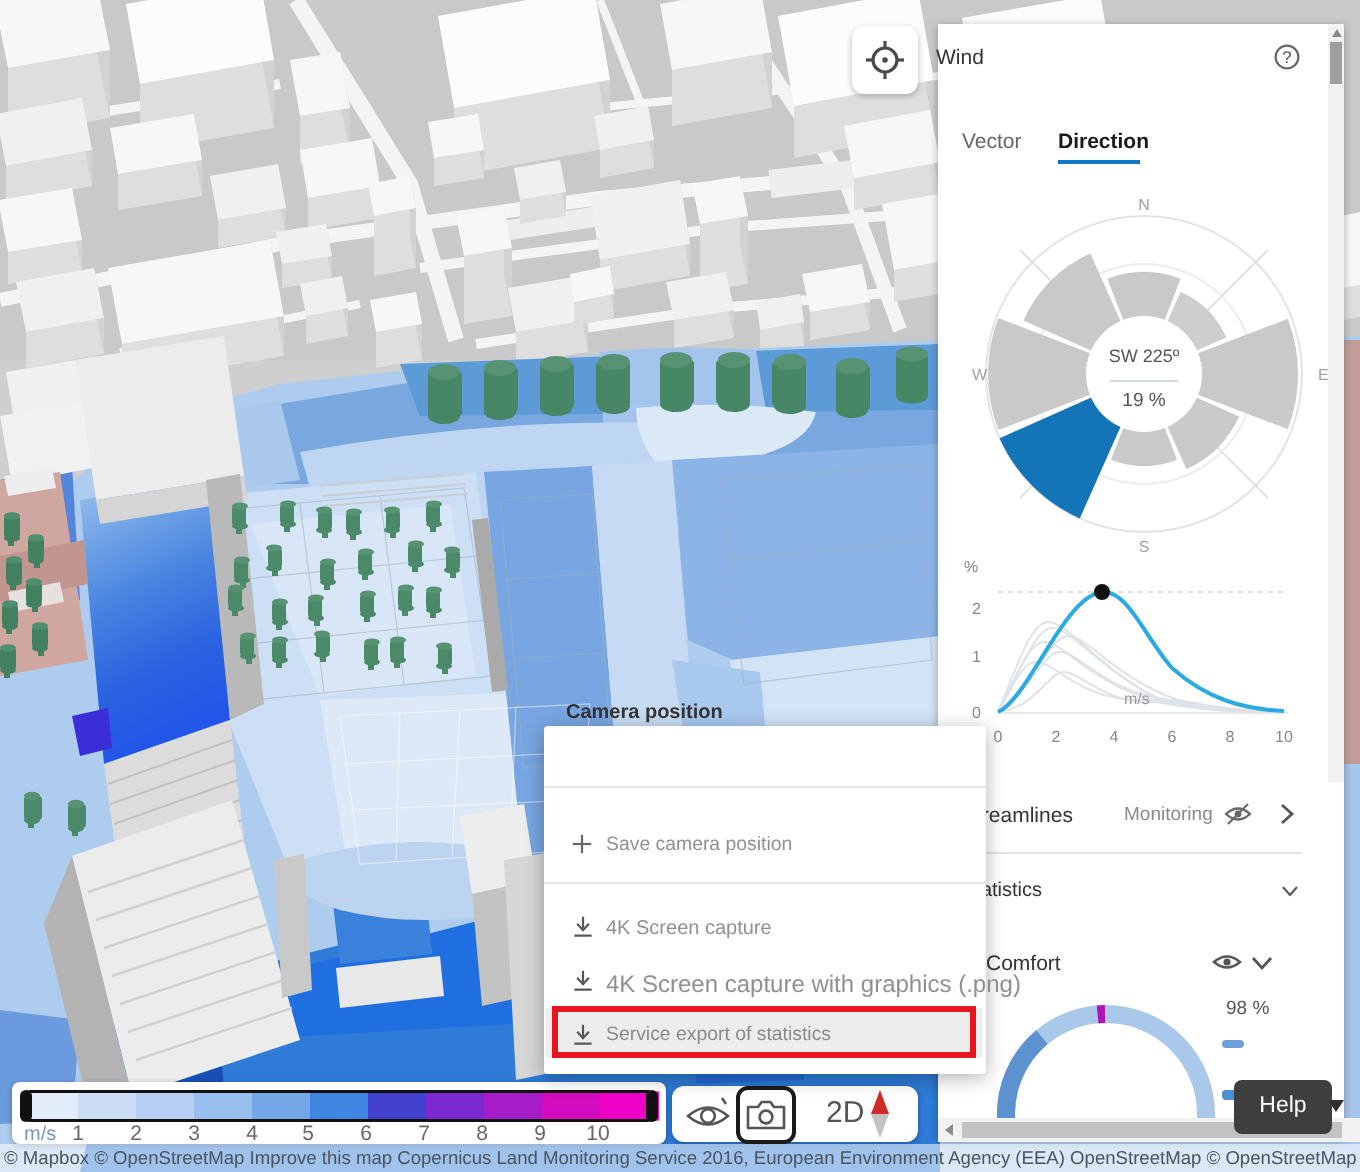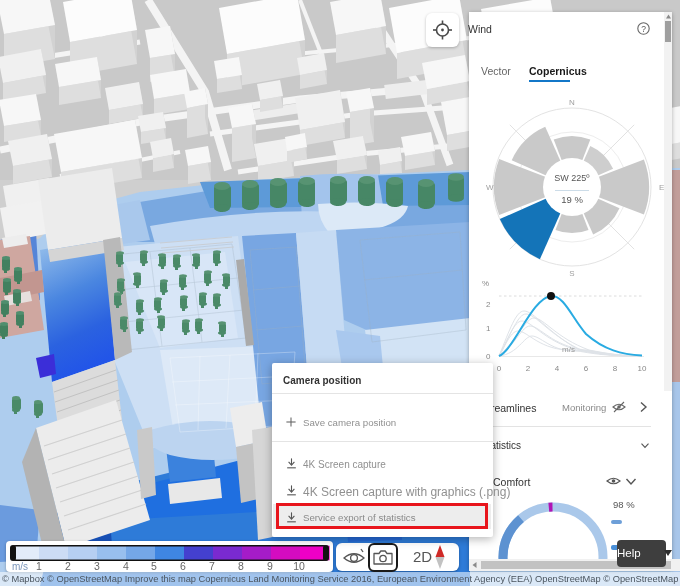--- a/index.html
+++ b/index.html
@@ -517,21 +517,21 @@
   </svg>
 </div>
 
 <div class="abs" style="left:469px;top:12px;width:203px;height:558px;background:#fff;box-shadow:0 1px 4px rgba(0,0,0,.3);z-index:10"></div>
 <div class="abs" style="left:468px;top:23.5px;font-size:10.5px;font-weight:400;color:#333;z-index:11;line-height:10px">Wind</div>
 <svg class="abs" style="left:637px;top:22px;z-index:11" width="13" height="13" viewBox="0 0 13 13">
   <circle cx="6.5" cy="6.5" r="5.7" fill="none" stroke="#666" stroke-width="1.1"></circle>
   <text x="6.5" y="9.6" text-anchor="middle" font-size="8.5" fill="#555" font-family="Liberation Sans">?</text>
 </svg>
 <div class="abs" style="left:481px;top:66px;font-size:10.5px;color:#666;z-index:11;line-height:10px">Vector</div>
-<div class="abs" style="left:529px;top:65.5px;font-size:10.5px;font-weight:700;color:#1a1a1a;z-index:11;line-height:11px">Copernicus</div>
+<div class="abs" style="left:529px;top:65.5px;font-size:10.5px;font-weight:700;color:#1a1a1a;z-index:11;line-height:11px">Direction</div>
 <div class="abs" style="left:529px;top:79.5px;width:41px;height:2.5px;background:#1377c8;z-index:11"></div>
 
 <svg class="abs" style="left:486px;top:96px;z-index:11" width="180" height="182" viewBox="0 0 180 182">
 
   <g transform="translate(86,91)">
     <circle r="79" fill="none" stroke="#e3e3e3" stroke-width="1"></circle>
     <circle r="55" fill="none" stroke="#ededed" stroke-width="1"></circle>
     <g id="spokes" stroke="#e2e2e2" stroke-width="1">
       <line x1="-62.2" y1="-62.2" x2="62.2" y2="62.2"></line>
       <line x1="62.2" y1="-62.2" x2="-62.2" y2="62.2"></line>
@@ -631,21 +631,21 @@
   </svg>
 <div class="abs" style="left:664.5px;top:21px;width:6.5px;height:21px;background:#9f9f9f;z-index:13"></div>
 
 <div class="abs" style="left:469px;top:559px;width:211px;height:11.5px;background:#f1f1f1;z-index:12"></div>
 <svg class="abs" style="left:471px;top:561px;z-index:13" width="7" height="8" viewBox="0 0 7 8">
     <path d="M5.5,1 L1.5,4 L5.5,7 Z" fill="#8a8a8a"></path>
   </svg>
 <div class="abs" style="left:481px;top:560.5px;width:190px;height:8.5px;background:#c2c2c2;z-index:13"></div>
 
 <div class="abs" style="left:272px;top:363px;width:221px;height:174px;background:#fff;border-radius:2px;box-shadow:0 2px 10px rgba(0,0,0,.3);z-index:20"></div>
-<div class="abs" style="left:283px;top:376px;font-size:10px;font-weight:700;color:#333;z-index:21;line-height:10px">Camera position</div>
+<div class="abs" style="left:283px;top:352px;font-size:10px;font-weight:700;color:#333;z-index:21;line-height:10px">Camera position</div>
 <div class="abs" style="left:272px;top:393px;width:221px;height:1px;background:#e4e4e4;z-index:21"></div>
 <svg class="abs" style="left:286px;top:417px;z-index:21" width="10" height="10" viewBox="0 0 13 13">
   <line x1="6.5" y1="0.5" x2="6.5" y2="12.5" stroke="#666" stroke-width="1.4"></line>
   <line x1="0.5" y1="6.5" x2="12.5" y2="6.5" stroke="#666" stroke-width="1.4"></line>
 </svg>
 <div class="abs" style="left:303px;top:418px;font-size:9.7px;color:#909090;z-index:21;line-height:10px">Save camera position</div>
 <div class="abs" style="left:272px;top:441px;width:221px;height:1px;background:#e4e4e4;z-index:21"></div>
 <svg class="abs" style="left:286px;top:458px;z-index:21" width="11" height="11" viewBox="0 0 13 14">
   <line x1="6.5" y1="0.5" x2="6.5" y2="8" stroke="#555" stroke-width="1.4"></line>
   <path d="M2.8,5 L6.5,9 L10.2,5" fill="none" stroke="#555" stroke-width="1.4"></path>
@@ -660,21 +660,21 @@
 <div class="abs" style="left:303px;top:487px;font-size:12px;color:#909090;z-index:21;line-height:10px">4K Screen capture with graphics (.png)</div>
 <div class="abs" style="left:273px;top:504px;width:218px;height:25px;background:#ededed;z-index:21"></div>
 <svg class="abs" style="left:286px;top:512px;z-index:22" width="11" height="11" viewBox="0 0 13 14">
   <line x1="6.5" y1="0.5" x2="6.5" y2="8" stroke="#555" stroke-width="1.4"></line>
   <path d="M2.8,5 L6.5,9 L10.2,5" fill="none" stroke="#555" stroke-width="1.4"></path>
   <line x1="1" y1="12.5" x2="12" y2="12.5" stroke="#555" stroke-width="1.4"></line>
 </svg>
 <div class="abs" style="left:303px;top:513px;font-size:9.7px;color:#8a8a8a;z-index:22;line-height:10px">Service export of statistics</div>
 <div class="abs" style="left:276px;top:503px;width:212px;height:26px;border:3px solid #e8151c;z-index:23"></div>
 
-<div class="abs" style="left:617px;top:540px;width:49px;height:27px;background:#3e3e3e;border-radius:4px;z-index:25;color:#fff;font-size:11.5px;line-height:27px">Help</div>
+<div class="abs" style="left:617px;top:540px;width:49px;height:27px;background:#3e3e3e;border-radius:4px;z-index:25;color:#fff;font-size:11.5px;text-align:center;line-height:27px">Help</div>
 <svg class="abs" style="left:662px;top:547px;z-index:26" width="12" height="12" viewBox="0 0 12 12">
     <path d="M2,3 L10,3 L6,9 Z" fill="#2e2e2e"></path>
   </svg>
 
 <div class="abs" style="left:6px;top:541px;width:327px;height:31px;background:#fff;border-radius:4px;box-shadow:0 1px 3px rgba(0,0,0,.3);z-index:15"></div>
 <svg class="abs" style="left:6px;top:541px;z-index:16" width="327px" height="31" viewBox="0 0 327 31">
   <g>
     <rect x="4" y="4" width="319" height="16" rx="6" fill="#111"></rect>
     <g id="cbar">
 

